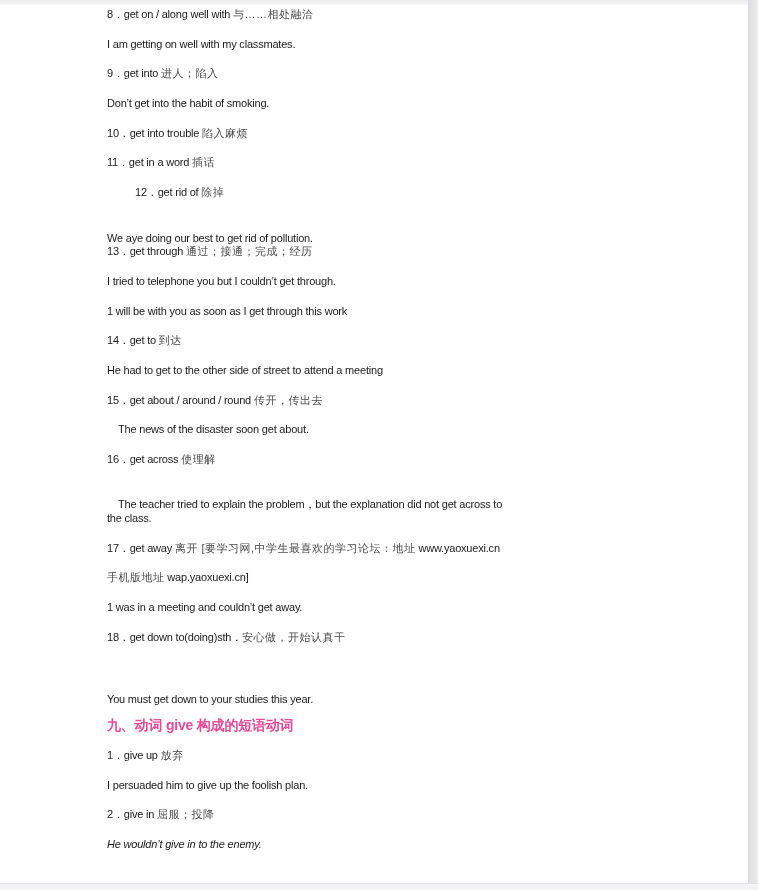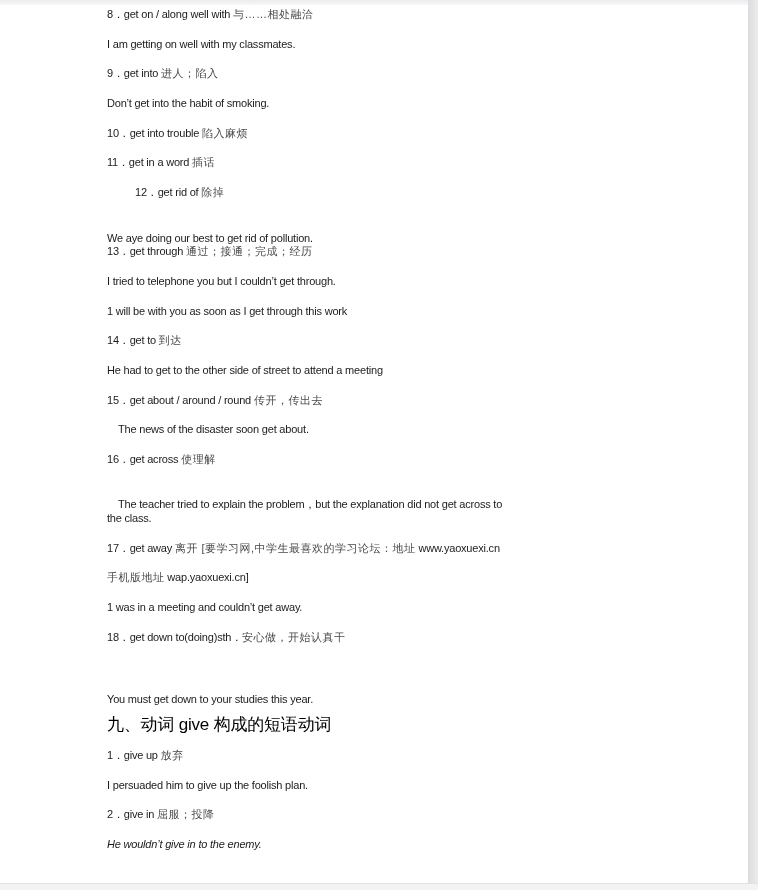--- a/index.html
+++ b/index.html
@@ -23,21 +23,21 @@
     .page {
       position: absolute; left: 107px; top: 0; width: 640px;
     }
     .line {
       position: absolute; left: 0; white-space: nowrap;
       font-size: 11px; color: #1b1b1b; letter-spacing: -0.2px;
       line-height: 18px;
     }
     .line .cn { color: #4a4a4a; letter-spacing: 0.5px; }
     .line.indent { left: 11px; }
-    .line.heading { font-weight: normal; color: #000000; font-size: 17px; }
+    .line.heading { font-weight: bold; color: #ec4899; font-size: 14px; }
   </style>
 </head>
 <body>
 
 <div class="top-strip"></div>
 <div class="right-shade"></div>
 <div class="bottom-strip"></div>
 
 <div class="page" id="page">
     <div class="line" style="top: 5px;"><span>8．get on / along well with </span><span class="cn">与……相处融洽</span></div>

